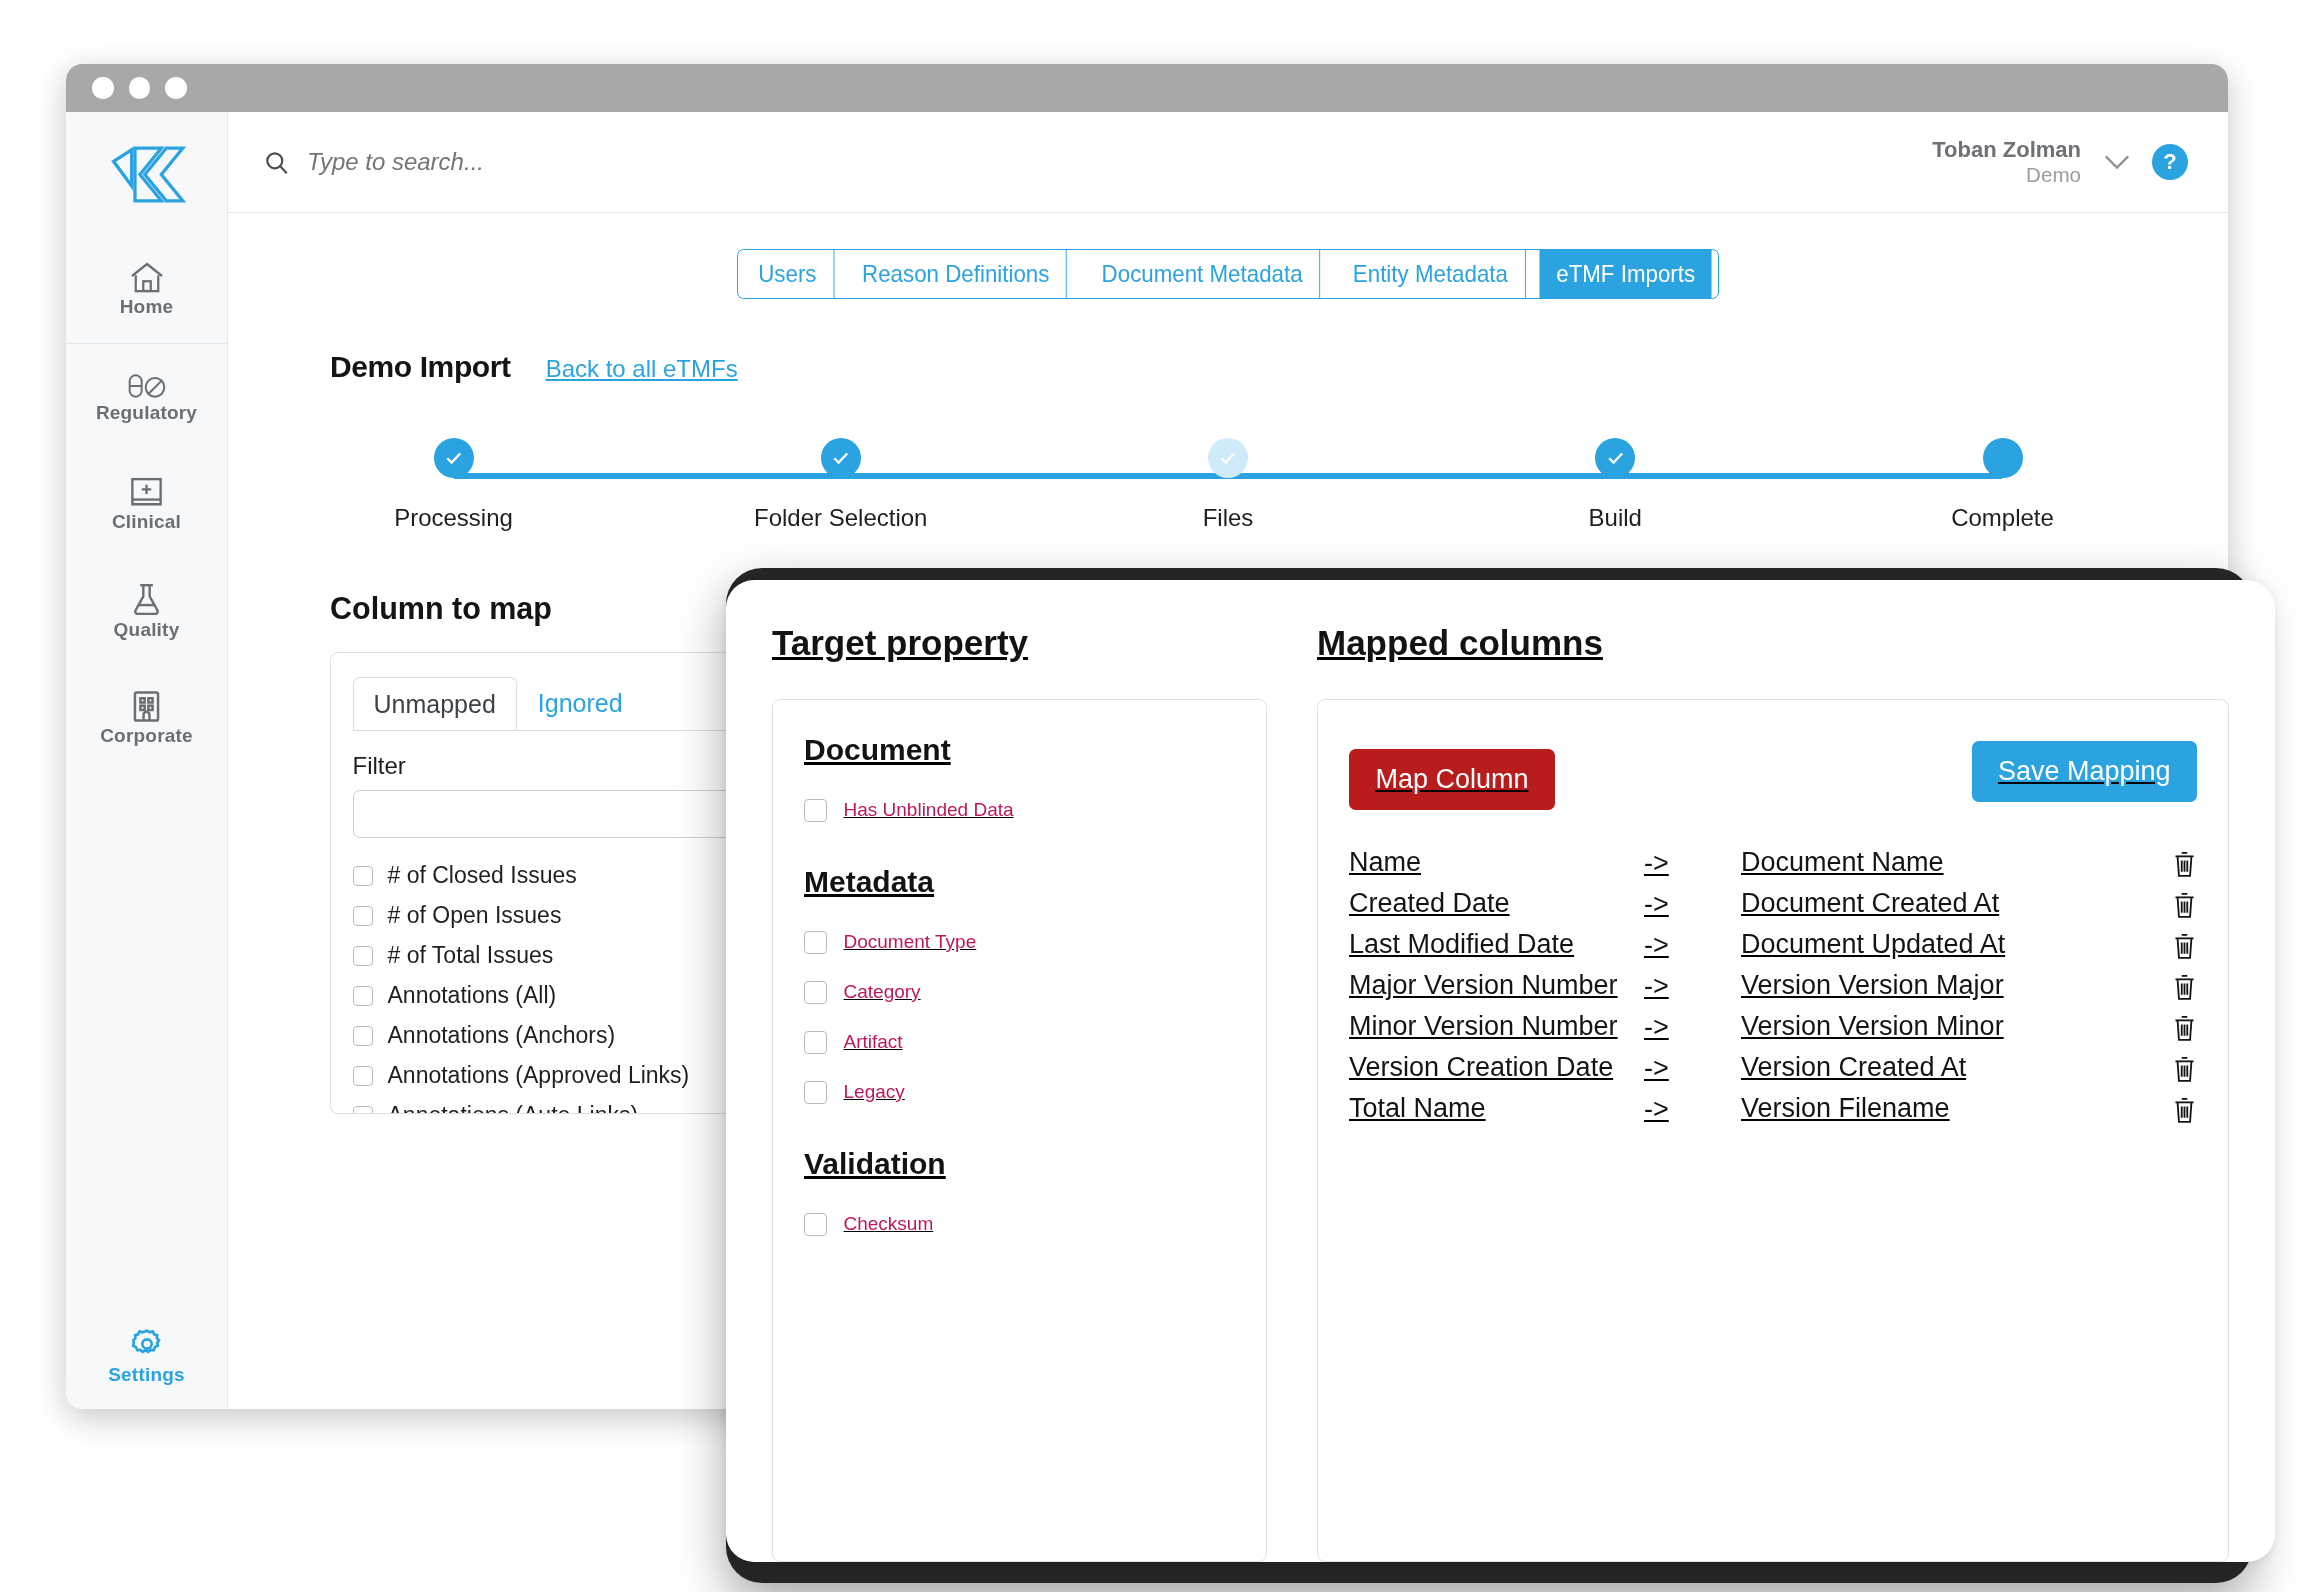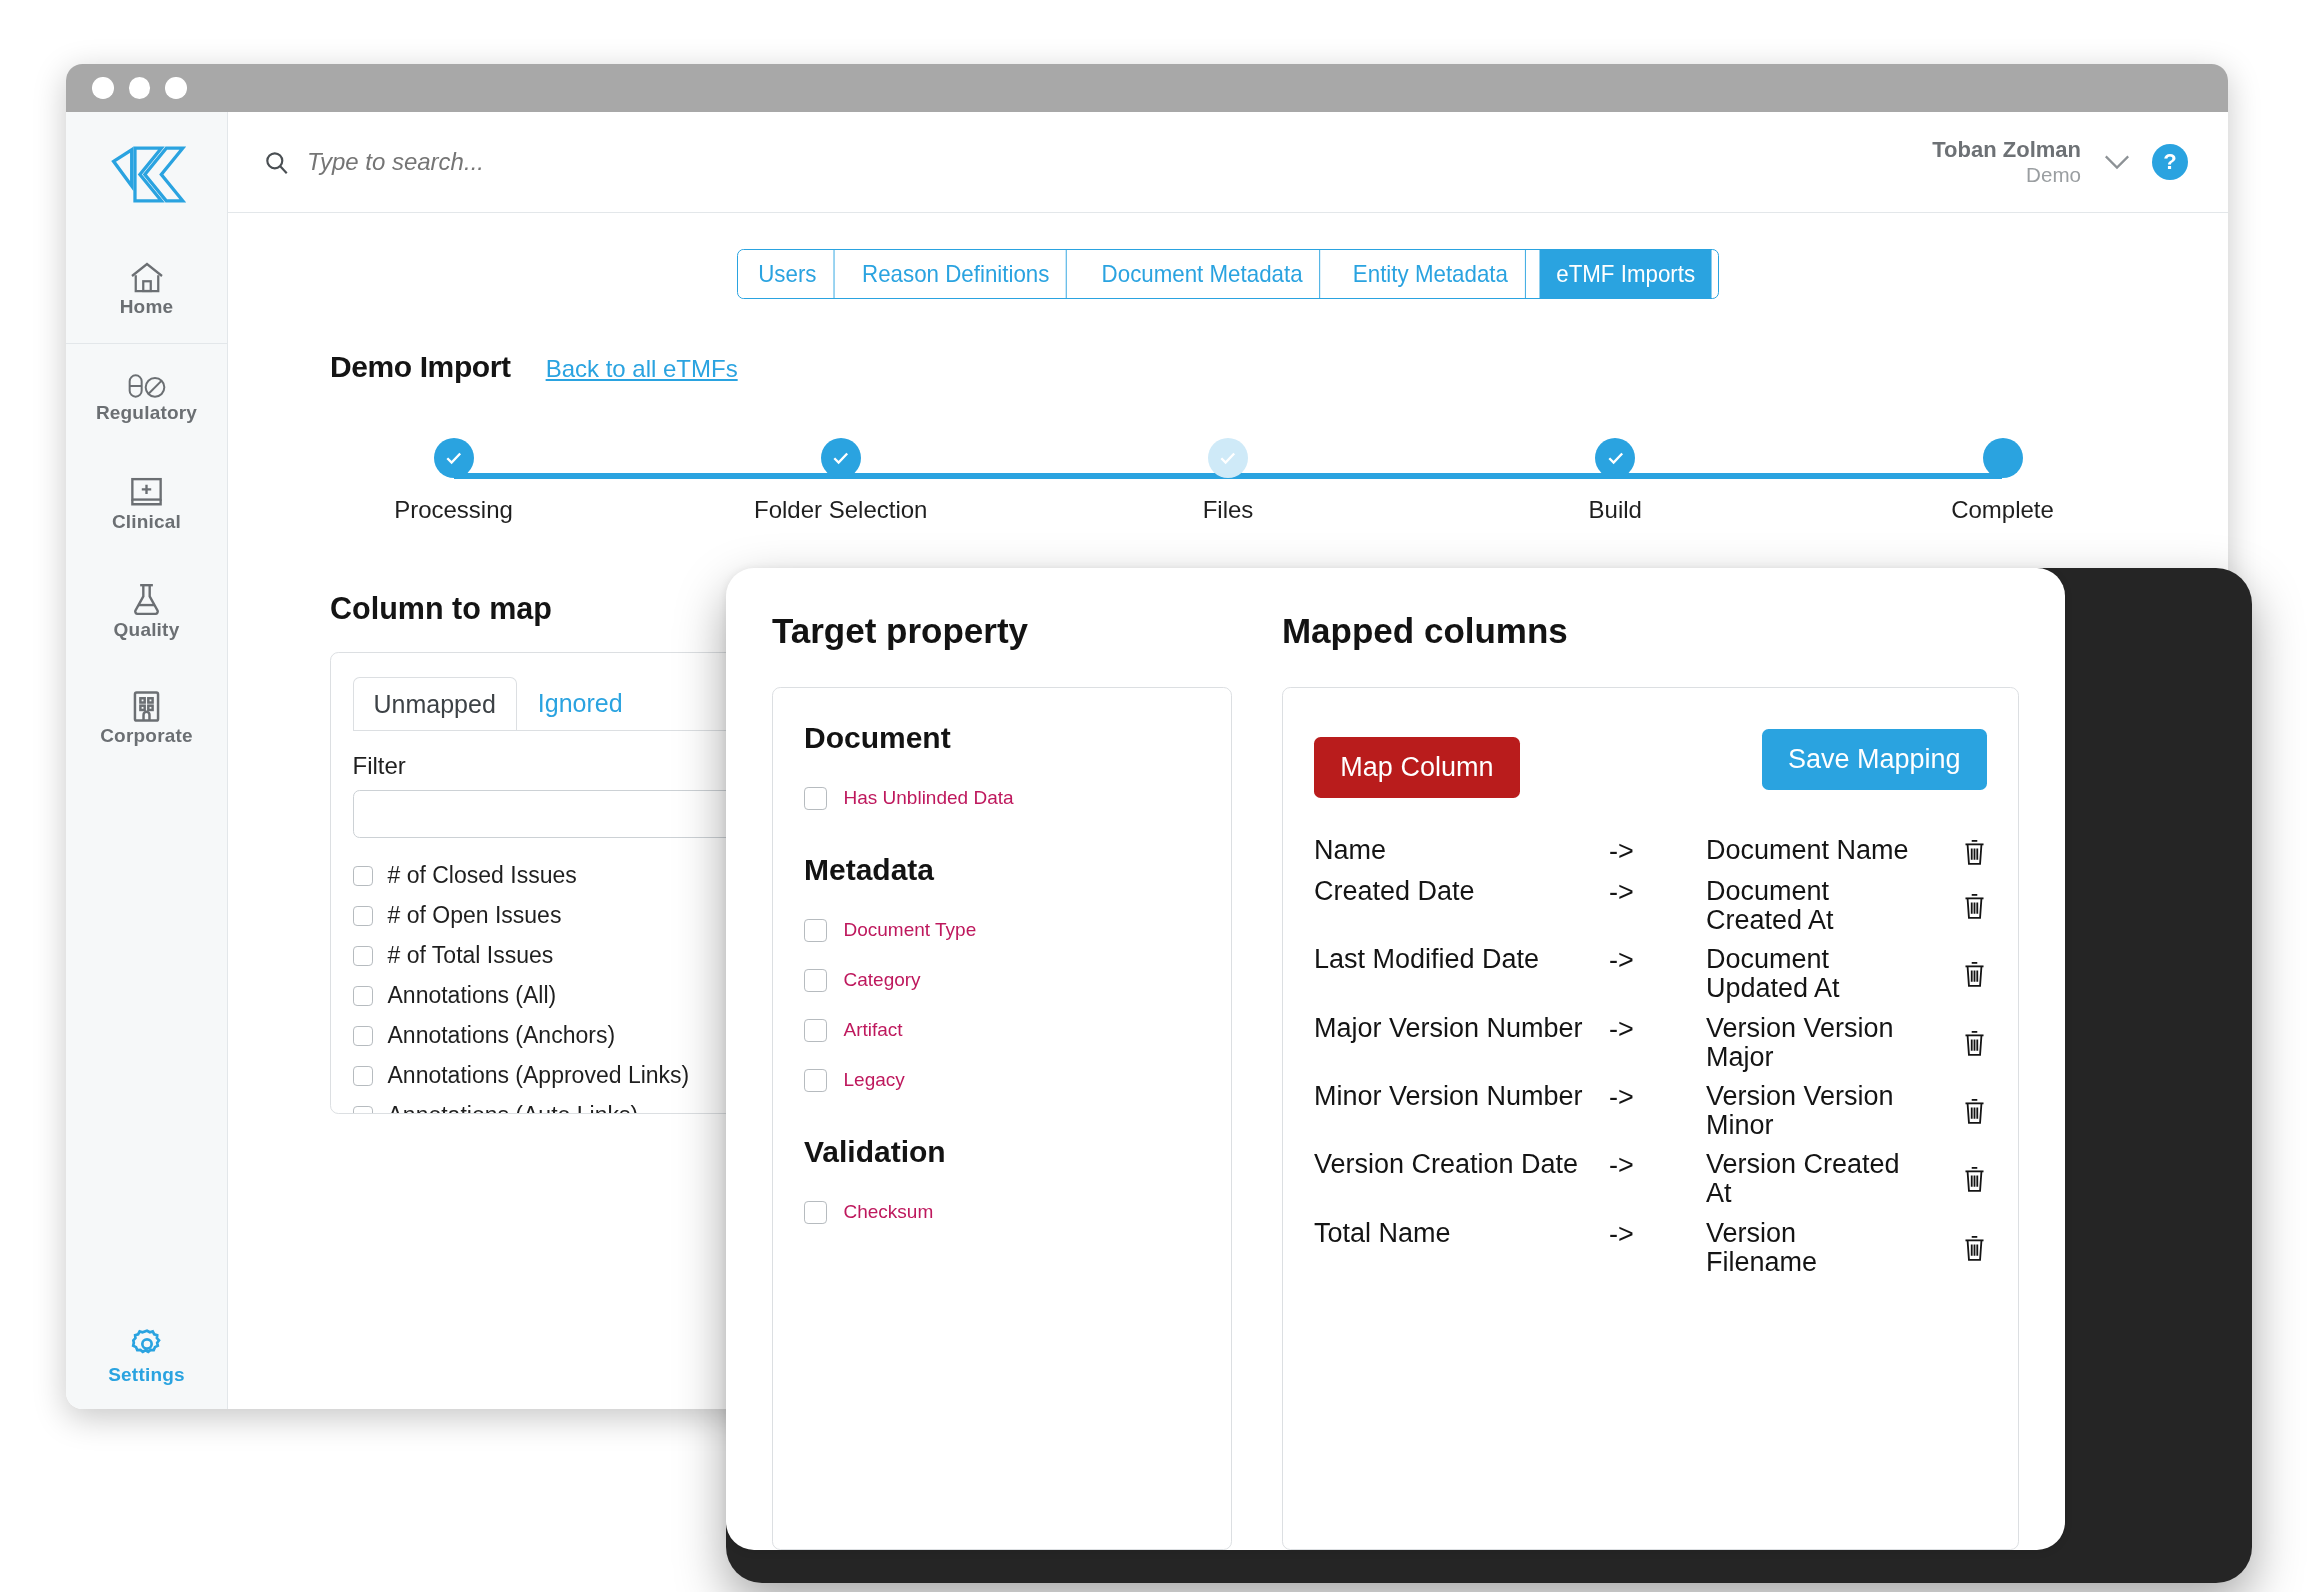--- a/index.html
+++ b/index.html
@@ -99,21 +99,21 @@
   }
   .steps { position:relative; display:flex; justify-content:space-between; }
   .step { width: 165px; display:flex; flex-direction:column; align-items:center; }
   .step-circle {
     width: 40px; height: 40px; border-radius: 50%;
     display:flex; align-items:center; justify-content:center;
     position: relative; z-index: 2; background:#2aa3e0;
   }
   .step-circle.light { background:#cfeaf8; }
   .step-circle.plain { background:#2aa3e0; }
-  .step-label { margin-top: 18px; font-size: 24px; color:#1f1f1f;
+  .step-label { margin-top: 26px; font-size: 24px; color:#1f1f1f;
     font-family: "Liberation Sans Narrow","Liberation Sans", sans-serif; white-space:nowrap; }
 
   
   .col-panel { margin-top: 46px; padding-left: 66px; }
   .section-head { font-size: 30.5px; font-weight: 700; color:#141414; }
   .card {
     margin-top: 26.4px; width: 503px; border: 0.8px solid #dcdfe2; border-radius: 8.3px;
     background:#fff; padding: 0 0 0 0; height: 462px; overflow:hidden;
   }
   .card-tabs { display:flex; padding: 23px 21.5px 0 21.5px; }
@@ -143,26 +143,27 @@
 
   
   .modal-frame {
     position:absolute; left: 726px; top: 568px;
     width: 1526px; height: 1015px;
     background: #252525;
     border-radius: 36px;
     box-shadow: 0 20px 50px rgba(0,0,0,.35);
   }
   .modal {
-    position:absolute; left: 0; top: 0;
-    width: 1339px; height: 982px;
+    position:absolute; left: 0; top: 12px;
+    width: 1549px; height: 982px;
     background:#ffffff; border-radius: 28px;
     padding: 43px 46px 0 46px;
     overflow:hidden;
     box-shadow: 0 1.7px 8.3px rgba(0,0,0,.08);
+    text-decoration: underline;
   }
   .modal-grid { display:flex; gap: 50px; height: 100%; }
   .modal-col-left { width: 495px; display:flex; flex-direction:column; }
   .modal-col-right { flex: 1 1 auto; display:flex; flex-direction:column; min-width:0; }
   .modal-head { font-size: 35px; font-weight: 700; color:#131313; }
   .modal-card {
     margin-top: 36px; flex: 1 1 auto;
     border:0.8px solid #dcdfe2; border-radius: 8.3px; background:#fff;
     padding: 33px 31px;
     overflow: hidden;

